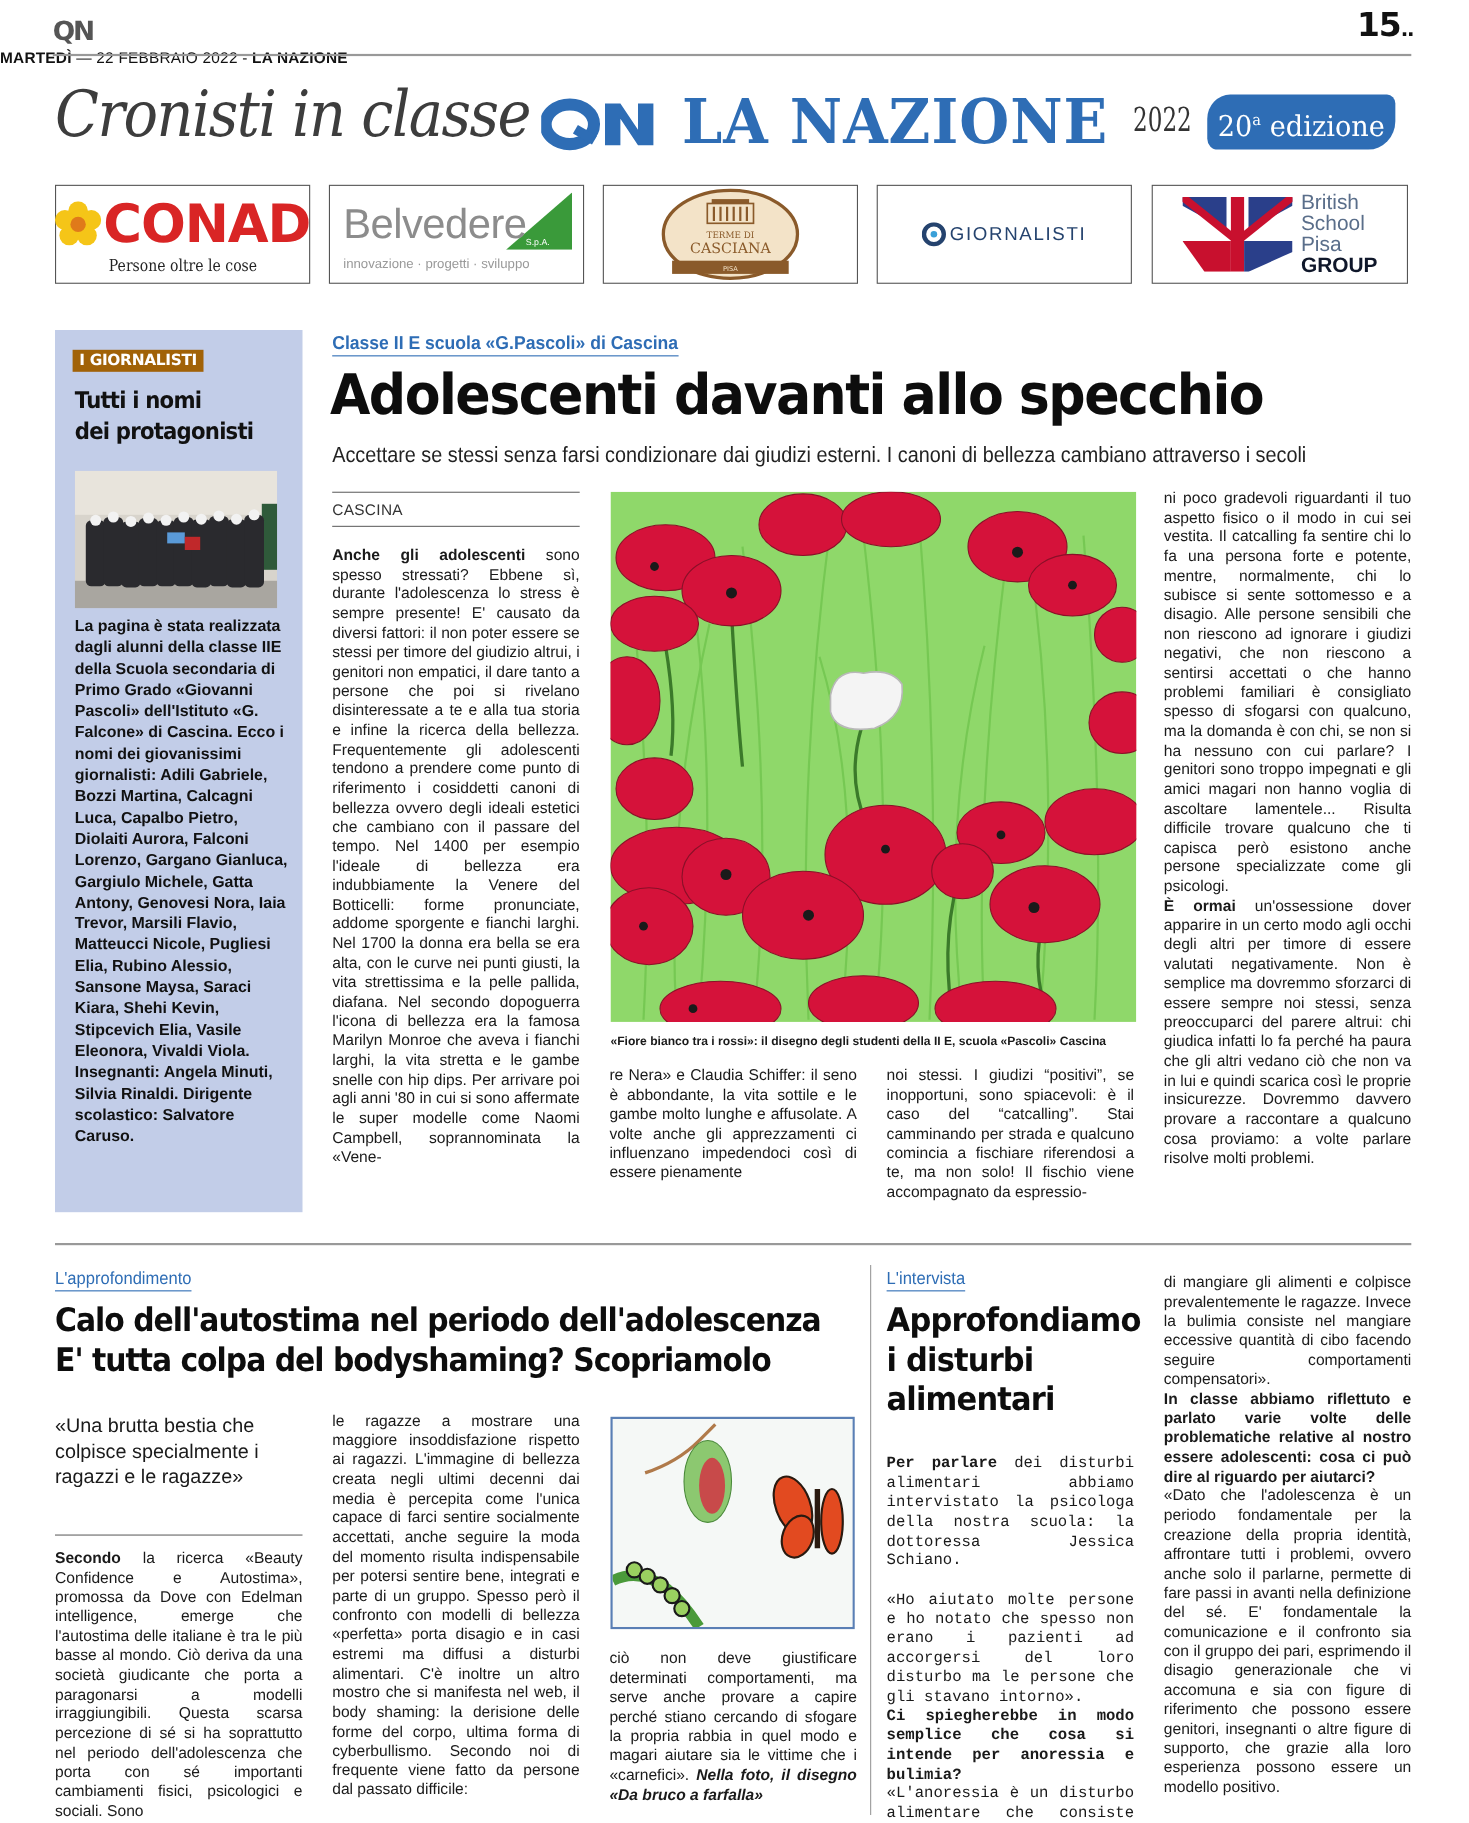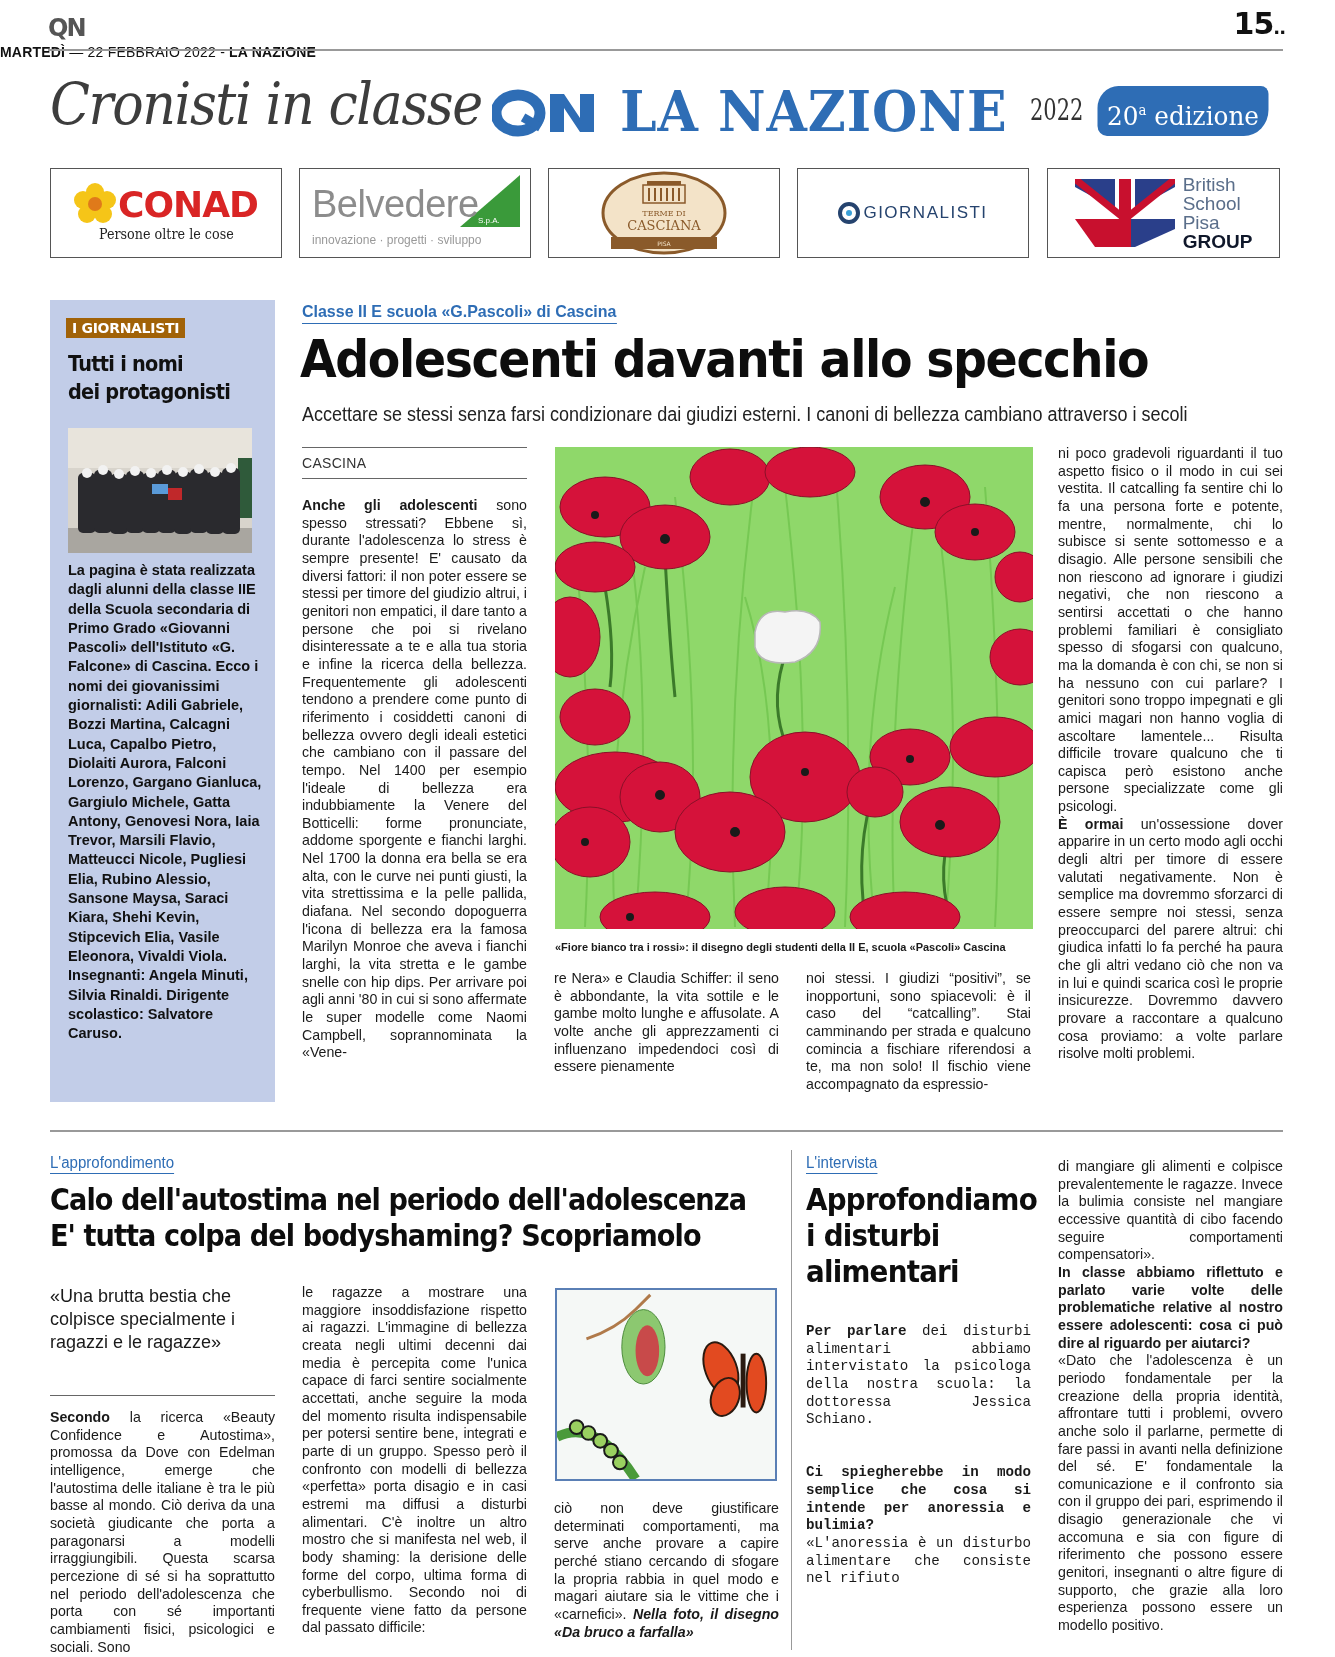--- a/index.html
+++ b/index.html
@@ -21,21 +21,21 @@
   .qn-big { left: 492px; top: 88px; width: 106px; height: 50px; }
   .lanazione-banner { left: 620px; top: 78px; font-family: "DejaVu Serif", serif; font-weight: 900; font-size: 56px; color: #2e6db5; letter-spacing: 1px; transform: scaleX(0.93); transform-origin: left; }
   .year { left: 1030px; top: 92px; font-family: "DejaVu Serif", serif; font-size: 30px; color: #333; transform: scaleX(0.7); transform-origin: left; }
   .edizione { left: 1093px; top: 86px; width: 180px; height: 50px; background: #2e6db5; border-radius: 22px 8px 26px 10px; color: #fff; font-family: "DejaVu Serif", serif; font-size: 26px; text-align: center; line-height: 48px; transform: scaleX(0.95); }
   .edizione sup { font-size: 14px; }
 
   
   .sponsor { top: 168px; height: 90px; width: 232px; border: 1px solid #555; background: #fff; display: flex; align-items: center; justify-content: center; }
   .sp1 { left: 50px; } .sp2 { left: 299px; } .sp3 { left: 548px; } .sp4 { left: 797px; } .sp5 { left: 1047px; width: 233px; }
 
-  .conad-word { font-family: "DejaVu Sans", sans-serif; font-weight: 900; font-size: 36px; color: #d92525; letter-spacing: -1px; }
+  .conad-word { font-family: "DejaVu Sans", sans-serif; font-weight: 900; font-size: 48px; color: #d92525; letter-spacing: -1px; }
   .conad-tag { font-family: "DejaVu Serif", serif; font-size: 15px; color: #222; transform: scaleX(0.85); }
   .belv-word { font-size: 38px; color: #8c8c8c; font-family: "Liberation Sans", sans-serif; letter-spacing: -0.5px; }
   .belv-tag { font-size: 12px; color: #999; }
   .pharma { font-size: 17px; color: #25436e; letter-spacing: 1.5px; font-family: "Liberation Sans", sans-serif; }
   .bsp { font-size: 19px; color: #5a6e8a; line-height: 19px; font-family: "Liberation Sans", sans-serif; }
   .bsp b { color: #0f172a; font-weight: 900; }
 
   
   .sidebar { left: 50px; top: 300px; width: 225px; height: 802px; background: #c2cde8; }
   .sb-tag { left: 66px; top: 318px; background: #a16207; color: #fff; font-weight: 700; font-size: 14px; padding: 2px 6px; font-family: "DejaVu Sans", sans-serif; letter-spacing: -0.3px; }
@@ -360,21 +360,21 @@
   <span>ciò non deve giustificare determinati comportamenti, ma serve anche provare a capire perché stiano cercando di sfogare la propria rabbia in quel modo e magari aiutare sia le vittime che i «carnefici». </span><b><i>Nella foto, il disegno «Da bruco a farfalla»</i></b>
 </div>
 
 <div class="abs vrule"></div>
 
 <div class="abs kicker k3">L'intervista</div>
 <div class="abs headline3" style="width:225px;">Approfondiamo i disturbi alimentari</div>
 <div class="abs col c8">
   <b>Per parlare</b><span> dei disturbi alimentari abbiamo intervistato la psicologa della nostra scuola: la dottoressa Jessica Schiano.</span><br>
   <br>
-  <br>
+  <span>«Ho aiutato molte persone e ho notato che spesso non erano i pazienti ad accorgersi del loro disturbo ma le persone che gli stavano intorno».</span><br>
   <b>Ci spiegherebbe in modo semplice che cosa si intende per anoressia e bulimia?</b><br>
   <span>«L'anoressia è un disturbo alimentare che consiste nel rifiuto</span>
 </div>
 <div class="abs col c9">
   <span>di mangiare gli alimenti e colpisce prevalentemente le ragazze. Invece la bulimia consiste nel mangiare eccessive quantità di cibo facendo seguire comportamenti compensatori».</span><br>
   <b>In classe abbiamo riflettuto e parlato varie volte delle problematiche relative al nostro essere adolescenti: cosa ci può dire al riguardo per aiutarci?</b><br>
   <span>«Dato che l'adolescenza è un periodo fondamentale per la creazione della propria identità, affrontare tutti i problemi, ovvero anche solo il parlarne, permette di fare passi in avanti nella definizione del sé. E' fondamentale la comunicazione e il confronto sia con il gruppo dei pari, esprimendo il disagio generazionale che vi accomuna e sia con figure di riferimento che possono essere genitori, insegnanti o altre figure di supporto, che grazie alla loro esperienza possono essere un modello positivo.</span>
 </div>
 
 </body></html>

